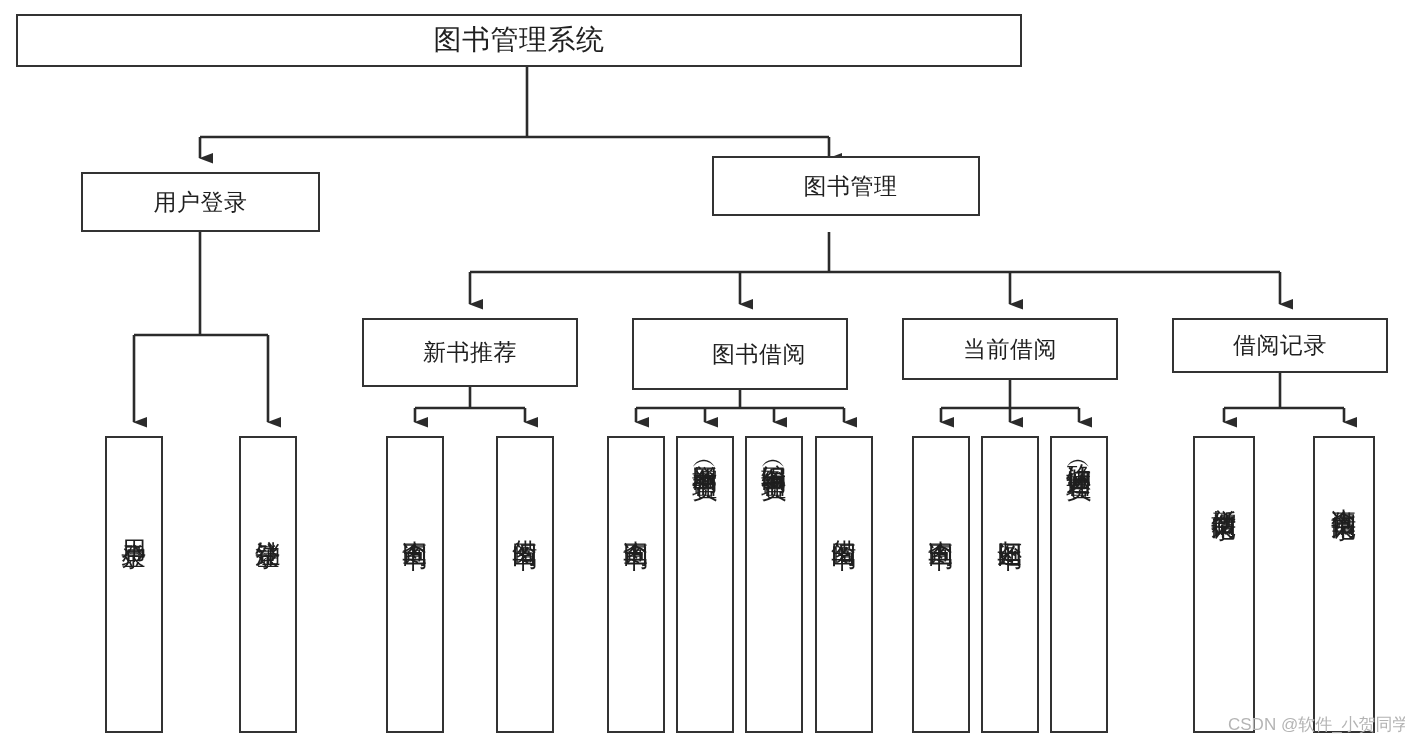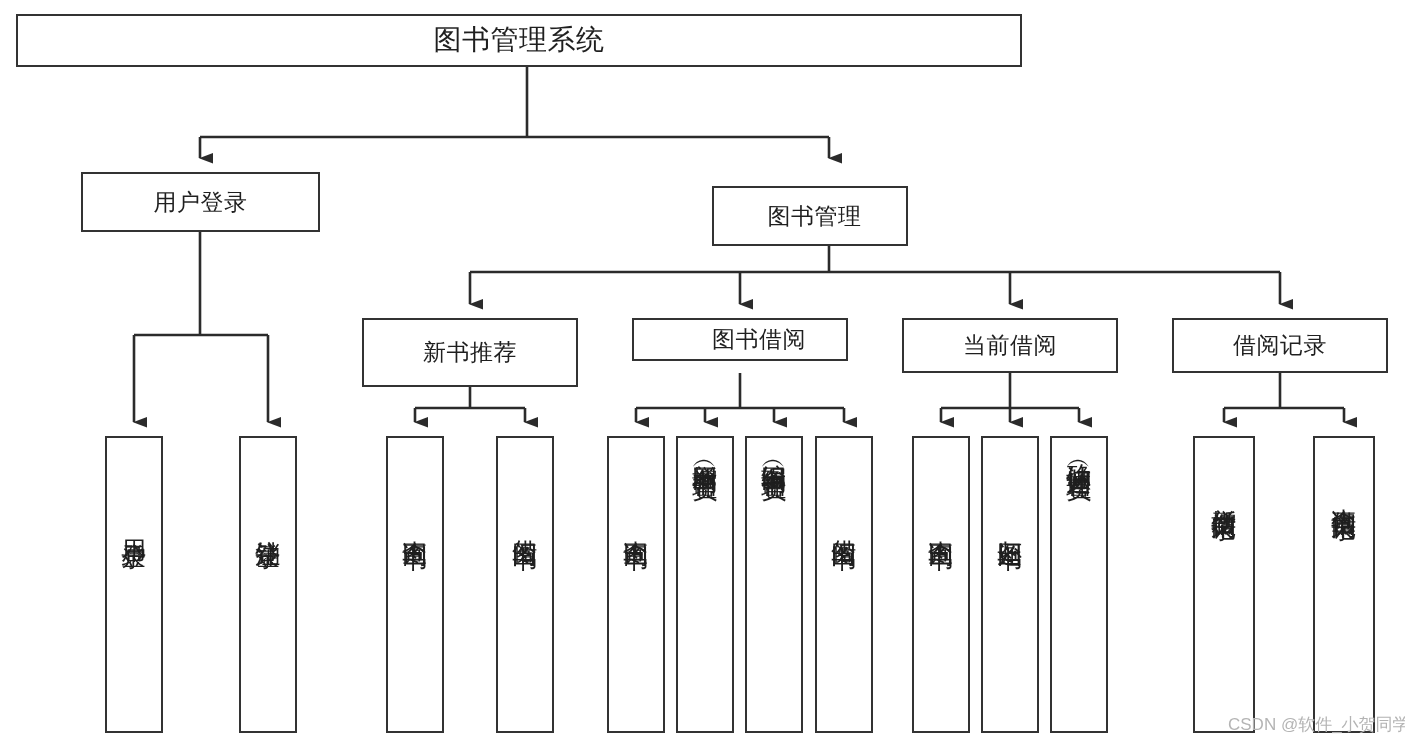--- a/index.html
+++ b/index.html
@@ -138,33 +138,33 @@
   </svg>
 
   <div class="node horiz root" style="left:16px; top:14px; width:1006px; height:53px;">
     <span class="label">图书管理系统</span>
   </div>
 
   <div class="node horiz" style="left:81px; top:172px; width:239px; height:60px;">
     <span class="label">用户登录</span>
   </div>
 
-  <div class="node horiz" style="left:712px; top:186px; width:196px; height:60px;padding-left:9px;">
+  <div class="node horiz" style="left:712px; top:156px; width:268px; height:60px;padding-left:9px;">
     <span class="label">图书管理</span>
   </div>
 
   <div class="node horiz" style="left:362px; top:318px; width:216px; height:69px;">
     <span class="label">新书推荐</span>
   </div>
 
-  <div class="node horiz" style="left:632px; top:318px; width:216px; height:43px;padding-left:38px;">
+  <div class="node horiz" style="left:632px; top:318px; width:216px; height:72px;padding-left:38px;">
     <span class="label">图书借阅</span>
   </div>
 
-  <div class="node horiz" style="left:902px; top:318px; width:216px; height:55px;">
+  <div class="node horiz" style="left:902px; top:318px; width:216px; height:62px;">
     <span class="label">当前借阅</span>
   </div>
 
   <div class="node horiz" style="left:1172px; top:318px; width:216px; height:55px;">
     <span class="label">借阅记录</span>
   </div>
 
   <div class="node vert mid" style="left:105px; top:436px; width:58px; height:297px;">
     <span class="label">用户登录</span>
   </div>

